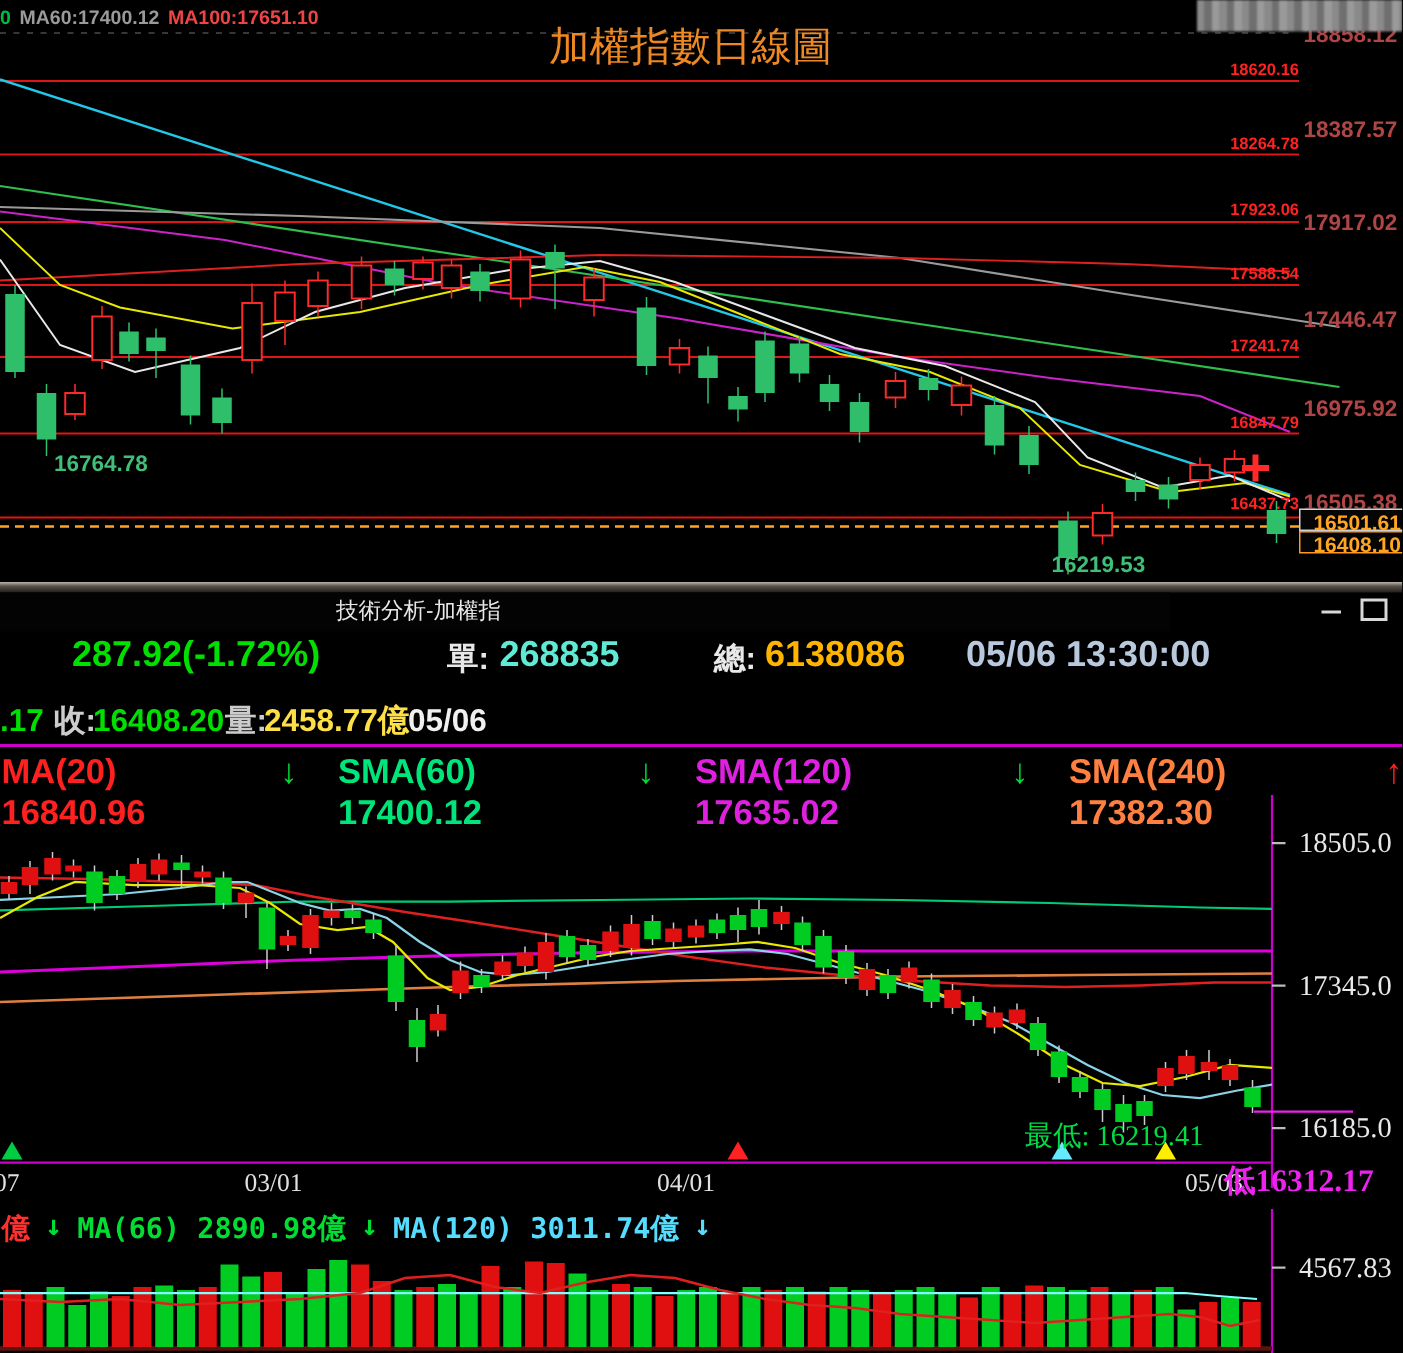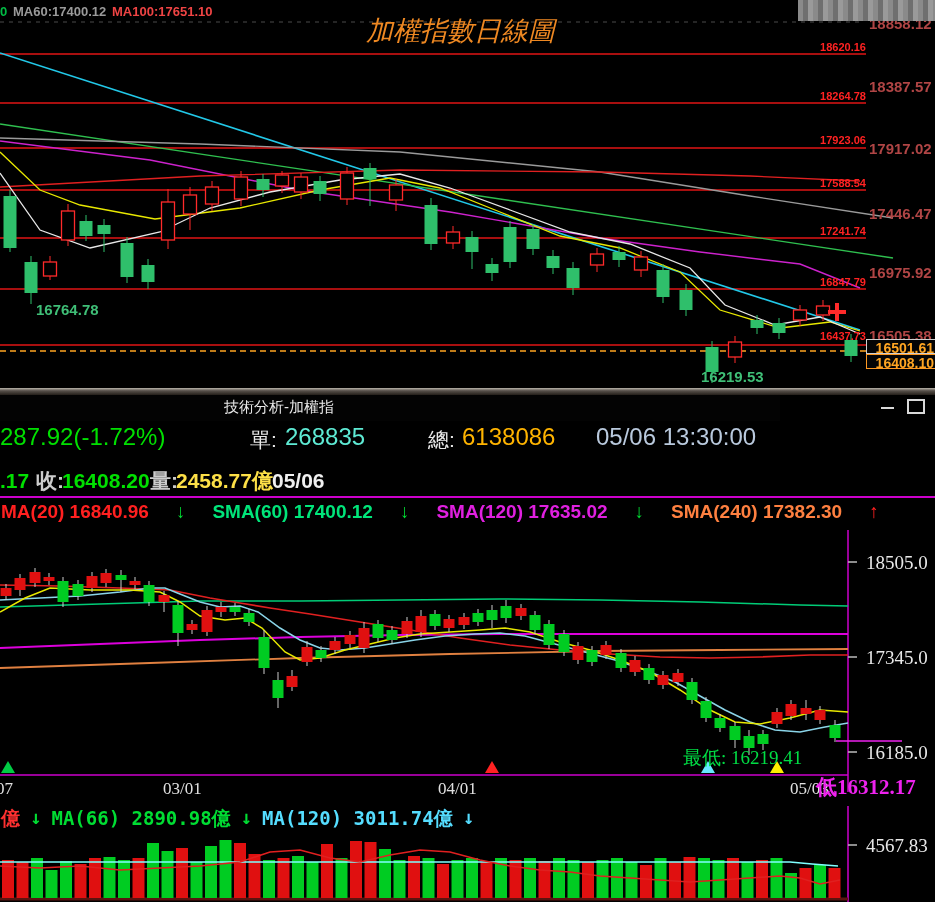--- a/index.html
+++ b/index.html
@@ -16,24 +16,24 @@
   #censor{position:absolute;left:798px;top:0;width:137px;height:21px;z-index:4;
     background:repeating-linear-gradient(90deg,#8a8a8a 0 5px,#6f6f6f 5px 10px,#9a9a9a 10px 15px),
                repeating-linear-gradient(0deg,rgba(255,255,255,.25) 0 4px,rgba(0,0,0,.25) 4px 8px);
     filter:blur(.6px);}
   #sep{position:absolute;left:0;top:388px;width:935px;height:7px;z-index:2;
        background:linear-gradient(#b9b4aa,#57504a 40%,#241f1a);}
   #titlebar{position:absolute;left:0;top:395px;width:780px;height:26px;background:#030303;z-index:2;}
   #win-title{position:absolute;left:224px;top:3px;color:#e8e8e8;font-size:15px;}
   #btn-min{position:absolute;left:881px;top:12px;width:13px;height:2px;background:#d8d8d8;cursor:pointer;}
   #btn-max{position:absolute;left:907px;top:4px;width:14px;height:11px;border:2px solid #d8d8d8;cursor:pointer;}
-  .row1{top:424px;font-size:24px;font-weight:400;}
+  .row1{top:424px;font-size:24px;font-weight:700;padding-left:48px;}
   .row2{top:469px;font-size:21px;font-weight:600;}
   #sma-row{position:absolute;left:1px;top:501px;z-index:2;display:flex;gap:27px;
-           font-size:19px;font-weight:700;}
+           font-size:23px;font-weight:700;}
   .xlab{color:#e0e0e0;font-size:17px;}
   .vol-hdr{position:absolute;left:1px;top:806px;z-index:2;display:flex;gap:10px;
            font-family:"DejaVu Sans Mono",monospace;font-size:19px;font-weight:700;}
 </style>
 </head>
 <body>
 
 <div id="stage">
   <svg id="gfx" width="935" height="902">
       <line x1="0" y1="22" x2="862" y2="22" stroke="#4a4a4a" stroke-dasharray="4 5"></line>
@@ -329,21 +329,21 @@
       <rect x="814" y="865" width="12" height="33" fill="#00cc22"></rect>
       <rect x="828.5" y="868" width="12" height="30" fill="#e01010"></rect>
       <polyline points="0,862 790,862 812,864 838,866" fill="none" stroke="#7fffff" stroke-width="1.5"></polyline>
       <polyline points="0,866 40,868 80,866 120,870 160,868 200,866 240,862 270,852 300,850 330,858 360,862 390,855 420,850 450,852 480,860 510,866 540,870 570,872 600,876 630,878 660,880 690,882 720,880 750,878 780,876 800,878 820,884 840,880" fill="none" stroke="#e02020" stroke-width="1.6"></polyline>
     </svg>
   <div id="censor"></div>
 
   <span class="lbl" style="left:0;top:5px;color:#00bb44;font-size:13px;font-weight:600;">0</span>
   <span class="lbl" style="left:13px;top:5px;color:#9a9a9a;font-size:13px;font-weight:600;">MA60:17400.12</span>
   <span class="lbl" style="left:112px;top:5px;color:#ef4444;font-size:13px;font-weight:600;">MA100:17651.10</span>
-  <span class="lbl" style="left:366px;top:17px;color:#ee8822;font-size:27px;font-style:italic;">加權指數日線圖</span>
+  <span class="lbl" style="left:366px;top:17px;color:#ee8822;font-size:27px;">加權指數日線圖</span>
 
   <div id="top-labels">
       <span class="lbl axis-dim" style="left: 869px; top: 16px;">18858.12</span>
       <span class="lbl axis-dim" style="left: 869px; top: 79px;">18387.57</span>
       <span class="lbl axis-dim" style="left: 869px; top: 141px;">17917.02</span>
       <span class="lbl axis-dim" style="left: 869px; top: 206px;">17446.47</span>
       <span class="lbl axis-dim" style="left: 869px; top: 265px;">16975.92</span>
       <span class="lbl axis-dim" style="left: 869px; top: 328px;">16505.38</span>
       <span class="lbl lvl" style="left: 786px; top: 41px;">18620.16</span>
       <span class="lbl lvl" style="left: 786px; top: 90px;">18264.78</span>

